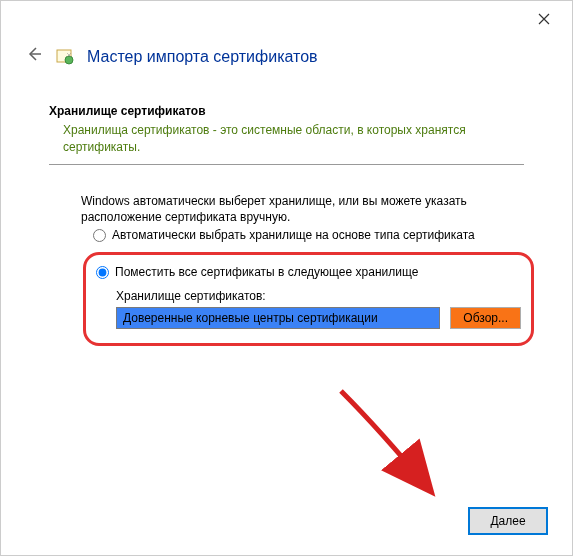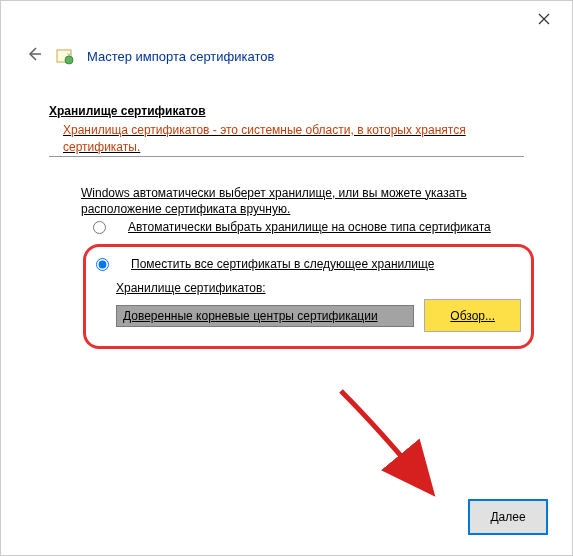--- a/index.html
+++ b/index.html
@@ -48,53 +48,53 @@
       cursor: pointer;
     }
     .wizard-icon {
       width: 20px;
       height: 20px;
       display: inline-flex;
       align-items: center;
       justify-content: center;
     }
     .wizard-title {
-      font-size: 13px;
+      font-size: 16px;
       color: #003399;
     }
     .content {
       padding: 20px 48px 0 48px;
-      text-decoration: underline;
     }
     .section-title {
       font-weight: 600;
       font-size: 12px;
       margin-bottom: 4px;
     }
     .section-desc {
-      color: #c2410c;
+      color: #4d7c0f;
+      margin-bottom: 8px;
       padding-left: 14px;
       line-height: 1.4;
     }
     .hr {
       border: none;
       border-top: 1px solid #999;
       margin-bottom: 28px;
     }
     .instruction {
       padding-left: 32px;
       line-height: 1.4;
     }
     .radio-group {
       padding-left: 44px;
     }
     .radio-row {
       display: flex;
       align-items: center;
-      gap: 22px;
+      gap: 6px;
       margin-bottom: 8px;
       padding: 2px 0;
     }
     .radio-row input[type="radio"] {
       width: 13px;
       height: 13px;
     }
     .highlight-box {
       border: 3px solid #e63232;
       border-radius: 16px;
@@ -113,41 +113,41 @@
       gap: 10px;
       align-items: center;
     }
     .store-input {
       flex: 1;
       height: 22px;
       border: 1px solid #7a7a7a;
       padding: 2px 6px;
       font-family: inherit;
       font-size: 12px;
-      background: #a3a3a3;
+      background: #3b82f6;
     }
     .browse-btn {
-      height: 33px;
-      padding: 0 25px;
+      height: 22px;
+      padding: 0 12px;
       border: 1px solid #adadad;
-      background: #fde047;
+      background: #f97316;
       font-family: inherit;
       font-size: 12px;
       cursor: pointer;
     }
     .footer {
       position: absolute;
       bottom: 20px;
       right: 24px;
       display: flex;
       gap: 8px;
     }
     .footer button {
       min-width: 80px;
-      height: 36px;
+      height: 28px;
       border: 1px solid #adadad;
       background: #e1e1e1;
       font-family: inherit;
       font-size: 12px;
       cursor: pointer;
     }
     .footer .primary {
       border: 2px solid #0078d7;
     }
     .arrow-annotation {

